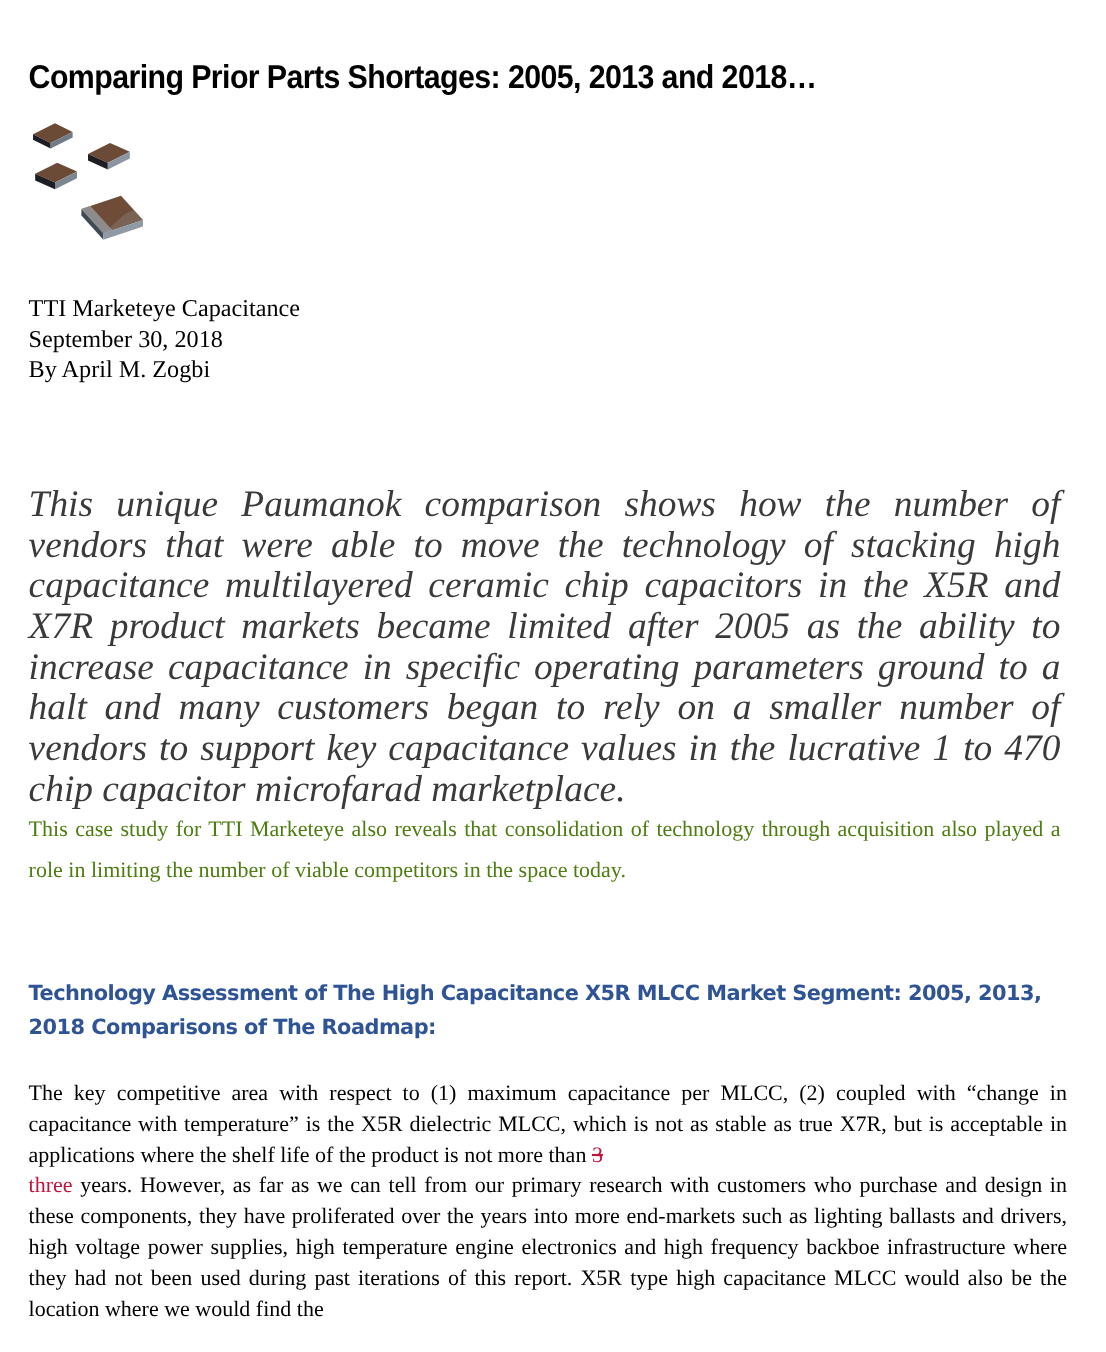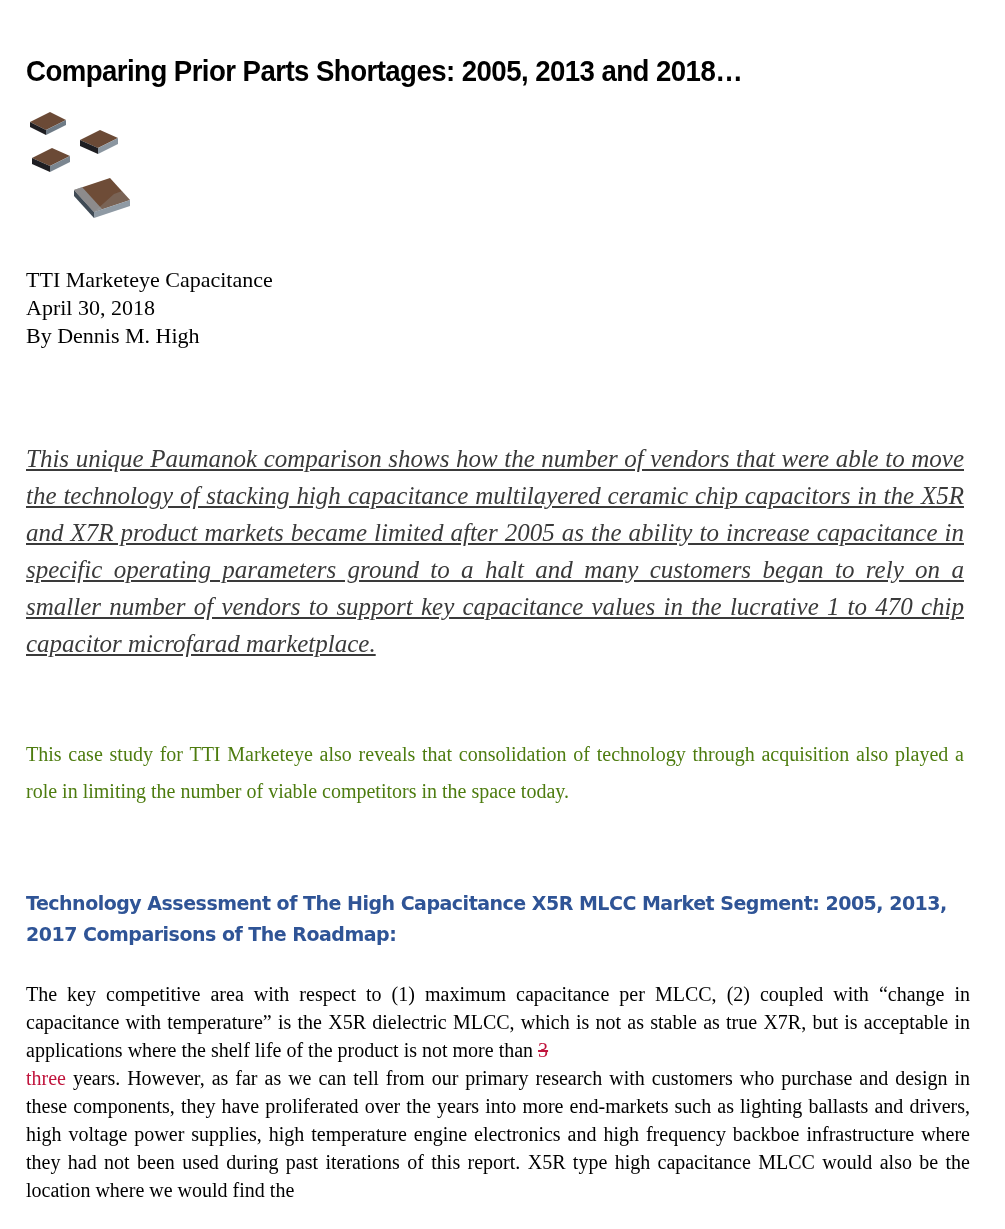--- a/index.html
+++ b/index.html
@@ -12,22 +12,22 @@
       transform: scaleX(0.92); transform-origin: left top;
     }
     .chips { position: absolute; left: 0; top: 108px; width: 120px; height: 120px; }
     .meta {
       position: absolute; left: 0; top: 266px;
       font-family: "Liberation Serif", serif; font-size: 22px; line-height: 28px; color: #000;
     }
     .meta div { white-space: nowrap; }
     .abstract {
       position: absolute; left: 0; top: 440px; width: 938px;
-      font-family: "Liberation Serif", serif; font-style: italic; font-size: 25px;
-      line-height: 37px; color: #3a3a3a; text-align: justify; margin: 0; text-decoration: underline;
+      font-family: "Liberation Serif", serif; font-style: italic; font-size: 34px;
+      line-height: 37px; color: #3a3a3a; text-align: justify; margin: 0;
     }
     .casestudy {
       position: absolute; left: 0; top: 736px; width: 938px;
       font-family: "Liberation Serif", serif; font-size: 20px;
       line-height: 37px; color: #4d7c0f; text-align: justify; margin: 0;
     }
     .section-heading {
       position: absolute; left: 0; top: 888px; width: 960px;
       font-family: "DejaVu Sans", sans-serif; font-size: 19px; line-height: 31px;
       color: #2f5496; margin: 0; letter-spacing: -0.5px;
@@ -66,24 +66,24 @@
       <polygon points="48,82 84,70 104,92 68,104" fill="#6e4c37"></polygon>
       <polygon points="48,82 68,104 68,110 48,88" fill="#3f4a55"></polygon>
       <polygon points="68,104 104,92 104,98 68,110" fill="#8f9aa4"></polygon>
       <polygon points="48,82 56,79 76,101 68,104" fill="#9aa6b0" opacity="0.7"></polygon>
       <polygon points="96,83 104,92 68,104 88,86" fill="#9aa6b0" opacity="0.25"></polygon>
     </g>
   </svg>
 
   <div class="meta">
     <div>TTI Marketeye Capacitance</div>
-    <div>April 30, 2018</div>
-    <div>By Dennis M. High</div>
+    <div>September 30, 2018</div>
+    <div>By April M. Zogbi</div>
   </div>
 
   <p class="abstract">This unique Paumanok comparison shows how the number of vendors that were able to move the technology of stacking high capacitance multilayered ceramic chip capacitors in the X5R and X7R product markets became limited after 2005 as the ability to increase capacitance in specific operating parameters ground to a halt and many customers began to rely on a smaller number of vendors to support key capacitance values in the lucrative 1 to 470 chip capacitor microfarad marketplace.</p>
 
   <p class="casestudy">This case study for TTI Marketeye also reveals that consolidation of technology through acquisition also played a role in limiting the number of viable competitors in the space today.</p>
 
-  <h2 class="section-heading">Technology Assessment of The High Capacitance X5R MLCC Market Segment: 2005, 2013, 2017 Comparisons of The Roadmap:</h2>
+  <h2 class="section-heading">Technology Assessment of The High Capacitance X5R MLCC Market Segment: 2005, 2013, 2018 Comparisons of The Roadmap:</h2>
 
   <p class="body-text"><span>The key competitive area with respect to (1) maximum capacitance per MLCC, (2) coupled with “change in capacitance with temperature” is the X5R dielectric MLCC, which is not as stable as true X7R, but is acceptable in applications where the shelf life of the product is not more than </span><span class="deleted" style="color: rgb(192, 20, 60);">3</span><br><span class="inserted" style="color: rgb(192, 20, 60);">three</span><span> years.  However, as far as we can tell from our primary research with customers who purchase and design in these components, they have proliferated over the years into more end-markets such as lighting ballasts and drivers, high voltage power supplies, high temperature engine electronics and high frequency backboe infrastructure where they had not been used during past iterations of this report. X5R type high capacitance MLCC would also be the location where we would find the</span></p>
 </div>
 
 </body></html>

